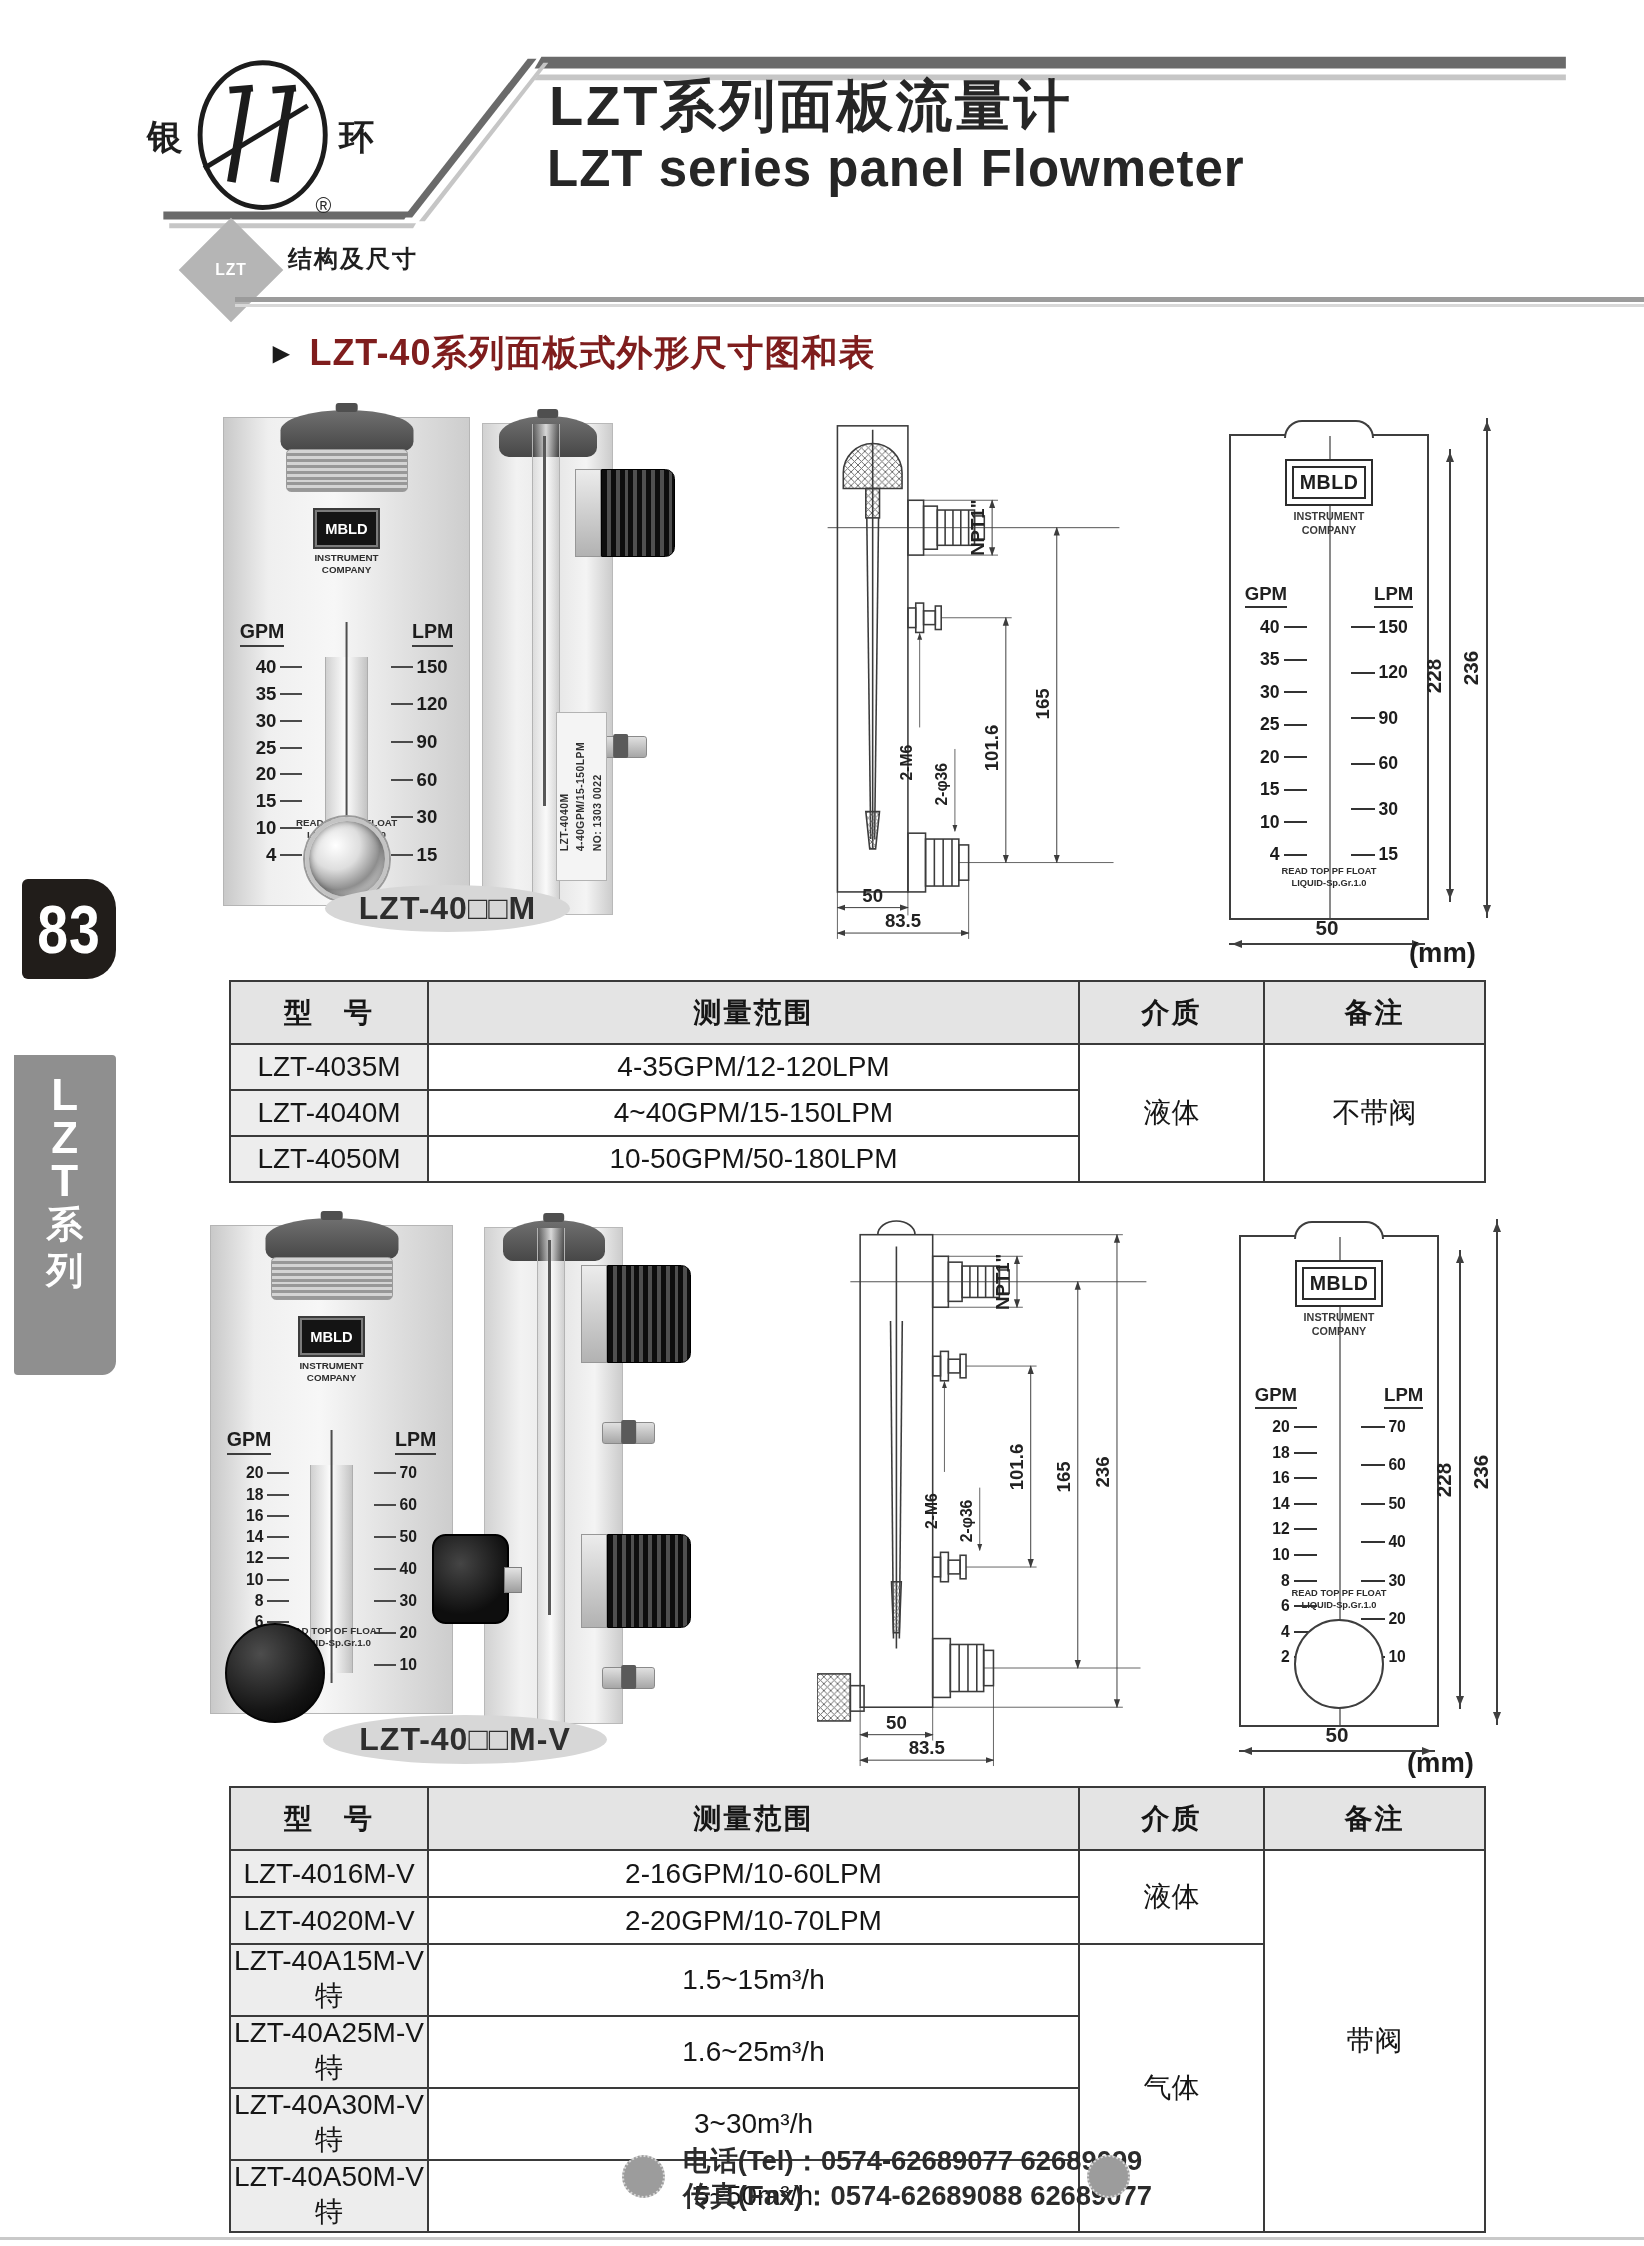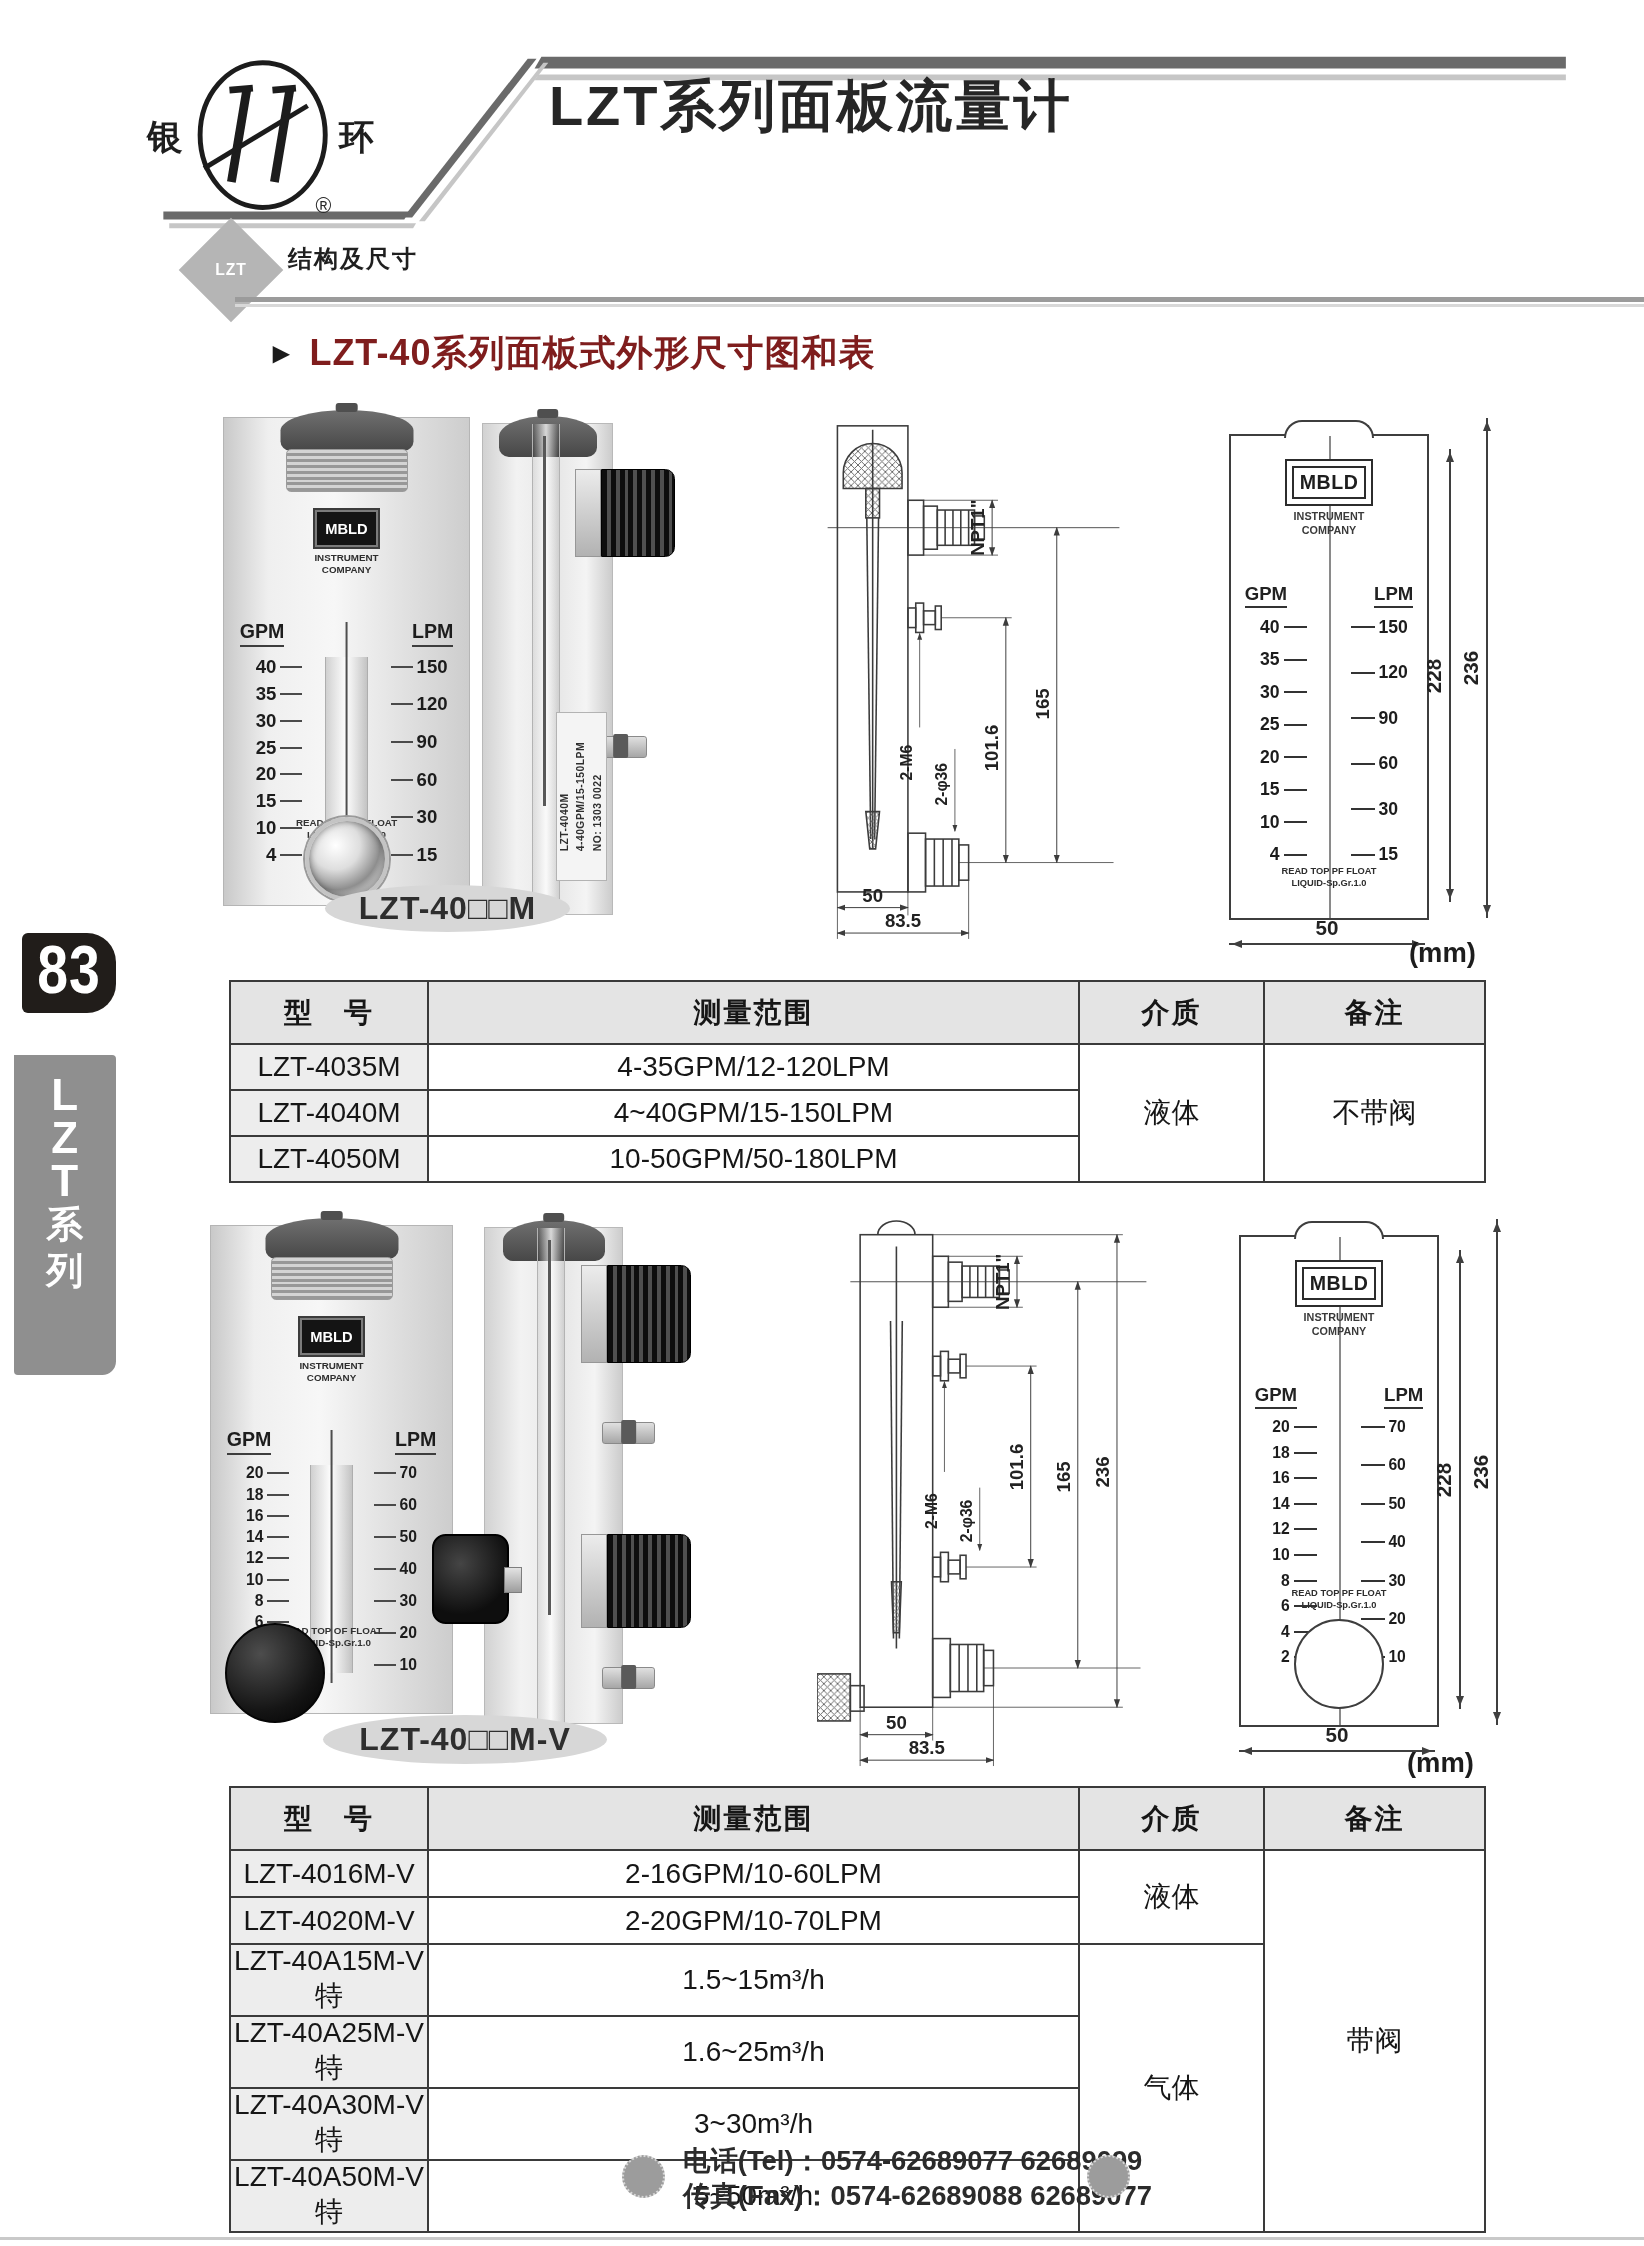--- a/index.html
+++ b/index.html
@@ -17,22 +17,22 @@
   .diamond span{position:absolute;inset:0;display:flex;align-items:center;justify-content:center;
     transform:rotate(-45deg);color:#fff;font-size:15.7px;font-weight:700;letter-spacing:1px;}
   .sec-heading{position:absolute;left:288px;top:243px;font-size:24px;font-weight:800;color:#1f1f1f;letter-spacing:2px;}
   .sec-rule-a{position:absolute;left:235px;top:297px;right:0;height:4.9px;background:#9b9b9b;}
   .sec-rule-b{position:absolute;left:235px;top:304px;right:0;height:2.9px;background:#d8d8d8;}
   .subtitle{position:absolute;left:267px;top:329px;display:flex;align-items:center;gap:13.7px;}
   .subtitle .tri{font-size:29px;color:#1b1b1b;}
   .subtitle .txt{font-size:36px;font-weight:700;color:#7f1d1d;letter-spacing:1px;}
 
   
-  .tab-black{position:absolute;left:21.6px;top:933px;width:94px;height:80px;background:#211d1a;
-    border-radius:5.9px 29px 29px 5.9px;display:flex;align-items:flex-start;justify-content:center;}
+  .tab-black{position:absolute;left:21.6px;top:879px;width:94px;height:100px;background:#211d1a;
+    border-radius:5.9px 29px 29px 5.9px;display:flex;align-items:center;justify-content:center;}
   .tab-black span{color:#fff;font-size:63px;font-weight:800;transform:scale(.88,1.08);letter-spacing:1px;}
   .tab-gray{position:absolute;left:13.7px;top:1055px;width:102px;height:320px;background:#8f8f8f;
     border-radius:0 3.9px 13.7px 3.9px;display:flex;flex-direction:column;align-items:center;justify-content:flex-start;padding-top:17.6px;box-sizing:border-box;}
   .tab-gray span{color:#fff;font-weight:700;}
   .tab-gray .lat{font-size:44px;line-height:.98;}
   .tab-gray .cjk{font-size:37px;line-height:1.25;}
 
   
   .meter{position:absolute;background:linear-gradient(90deg,#c9c9c9,#efefef 18%,#f7f7f7 45%,#e2e2e2 72%,#cdcdcd);
     border:1px solid #b5b5b5;}
@@ -161,20 +161,21 @@
       <path d="M88,40 L112,38" stroke="#1c1c1c" stroke-width="7" fill="none"></path>
       <path d="M150,38 L134,134" stroke="#1c1c1c" stroke-width="9" fill="none"></path>
       <path d="M132,40 L156,38" stroke="#1c1c1c" stroke-width="7" fill="none"></path>
       <path d="M62,120 L168,56" stroke="#1c1c1c" stroke-width="5" fill="none"></path>
       <text x="200" y="100" font-size="36" font-weight="700" fill="#1e1e1e">环</text>
       <text x="176" y="166" font-size="22" fill="#2a2a2a">®</text>
     </svg>
   </div>
 
   <div class="title-zh">LZT系列面板流量计</div>
+  <div class="title-en">LZT series panel Flowmeter</div>
 
   <div class="diamond">
       <span>LZT</span>
     </div>
   <div class="sec-heading">结构及尺寸</div>
   <div class="sec-rule-a"></div>
   <div class="sec-rule-b"></div>
   <div class="subtitle">
     <span class="tri">►</span>
     <span class="txt">LZT-40系列面板式外形尺寸图和表</span>

